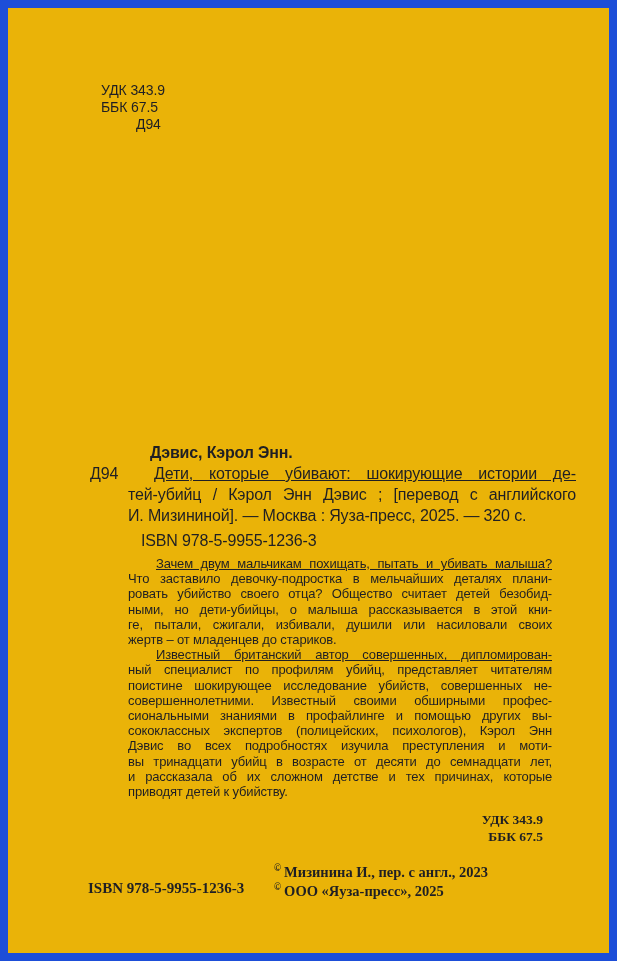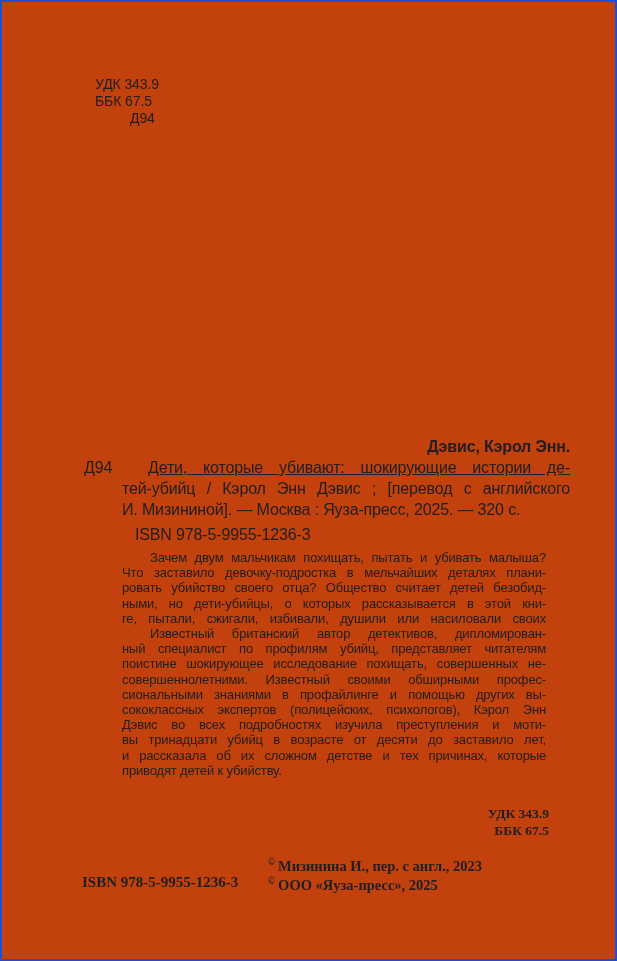--- a/index.html
+++ b/index.html
@@ -2,22 +2,22 @@
 <html lang="ru"><head>
 <meta charset="utf-8">
 <style>
   html, body { margin: 0; padding: 0; background: #ffffff; }
 
   .page {
     position: relative;
     width: 617px;
     height: 961px;
     box-sizing: border-box;
-    border: 2px solid #1d4ed8;
-    background: #c2410c;
+    border: 8px solid #1d4ed8;
+    background: #eab308;
     color: #1f1f24;
     font-family: "Liberation Sans", "DejaVu Sans", sans-serif;
     overflow: hidden;
   }
 
   
   .header-codes {
     position: absolute;
     top: 74px;
     left: 93px;
@@ -38,21 +38,20 @@
     letter-spacing: -0.15px;
   }
   .catalog-sign {
     position: absolute;
     left: -38px;
     top: 21px;
   }
   .catalog-author {
     font-weight: bold;
     margin-left: 22px;
-    text-align: right;
   }
   .catalog .lines .line.indent { text-indent: 26px; text-decoration: underline; }
   .catalog-isbn {
     margin-top: 4px;
     margin-left: 13px;
   }
 
   
   .lines .line {
     text-align: justify;
@@ -67,21 +66,21 @@
   
   .annotation {
     position: absolute;
     top: 548px;
     left: 120px;
     width: 424px;
     font-size: 13px;
     line-height: 15.2px;
     letter-spacing: -0.15px;
   }
-  .annotation .lines .line.indent { text-indent: 28px; }
+  .annotation .lines .line.indent { text-indent: 28px; text-decoration: underline; }
 
   
   .footer-codes {
     position: absolute;
     top: 804px;
     right: 66px;
     text-align: right;
     font-family: "Liberation Serif", "DejaVu Serif", serif;
     font-weight: bold;
     font-size: 13.5px;
@@ -133,32 +132,33 @@
         <div class="line last">И. Мизининой]. — Москва : Яуза-пресс, 2025. — 320 с.</div>
       </div>
     <div class="catalog-isbn">ISBN 978-5-9955-1236-3</div>
   </div>
 
   <div class="annotation">
     <div class="lines">
         <div class="line indent">Зачем двум мальчикам похищать, пытать и убивать малыша?</div>
         <div class="line">Что заставило девочку-подростка в мельчайших деталях плани-</div>
         <div class="line">ровать убийство своего отца? Общество считает детей безобид-</div>
-        <div class="line">ными, но дети-убийцы, о которых рассказывается в этой кни-</div>
+        <div class="line">ными, но дети-убийцы, о малыша рассказывается в этой кни-</div>
         <div class="line">ге, пытали, сжигали, избивали, душили или насиловали своих</div>
+        <div class="line last">жертв – от младенцев до стариков.</div>
       </div>
     <div class="lines">
-        <div class="line indent">Известный британский автор детективов, дипломирован-</div>
+        <div class="line indent">Известный британский автор совершенных, дипломирован-</div>
         <div class="line">ный специалист по профилям убийц, представляет читателям</div>
-        <div class="line">поистине шокирующее исследование похищать, совершенных не-</div>
+        <div class="line">поистине шокирующее исследование убийств, совершенных не-</div>
         <div class="line">совершеннолетними. Известный своими обширными профес-</div>
         <div class="line">сиональными знаниями в профайлинге и помощью других вы-</div>
         <div class="line">сококлассных экспертов (полицейских, психологов), Кэрол Энн</div>
         <div class="line">Дэвис во всех подробностях изучила преступления и моти-</div>
-        <div class="line">вы тринадцати убийц в возрасте от десяти до заставило лет,</div>
+        <div class="line">вы тринадцати убийц в возрасте от десяти до семнадцати лет,</div>
         <div class="line">и рассказала об их сложном детстве и тех причинах, которые</div>
         <div class="line last">приводят детей к убийству.</div>
       </div>
   </div>
 
   <div class="footer-codes">
     <div>УДК 343.9</div>
     <div>ББК 67.5</div>
   </div>
 

